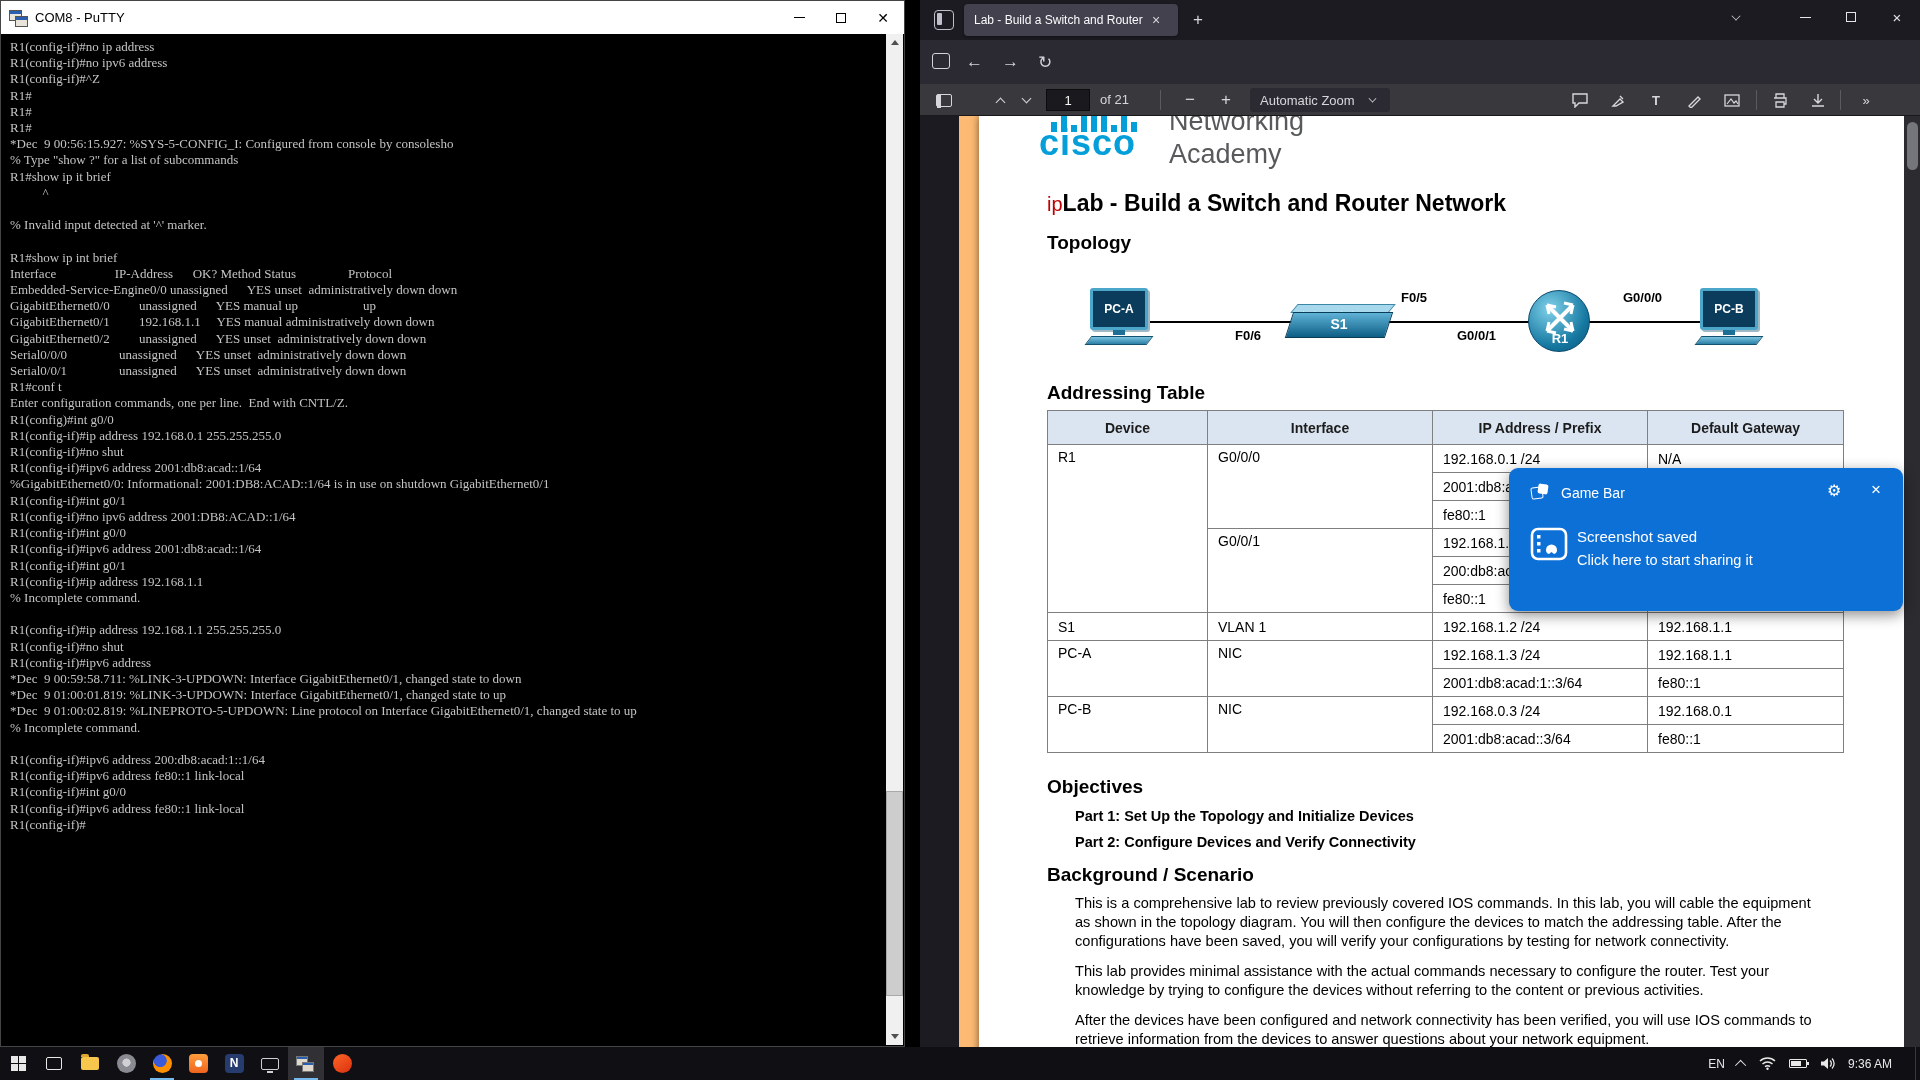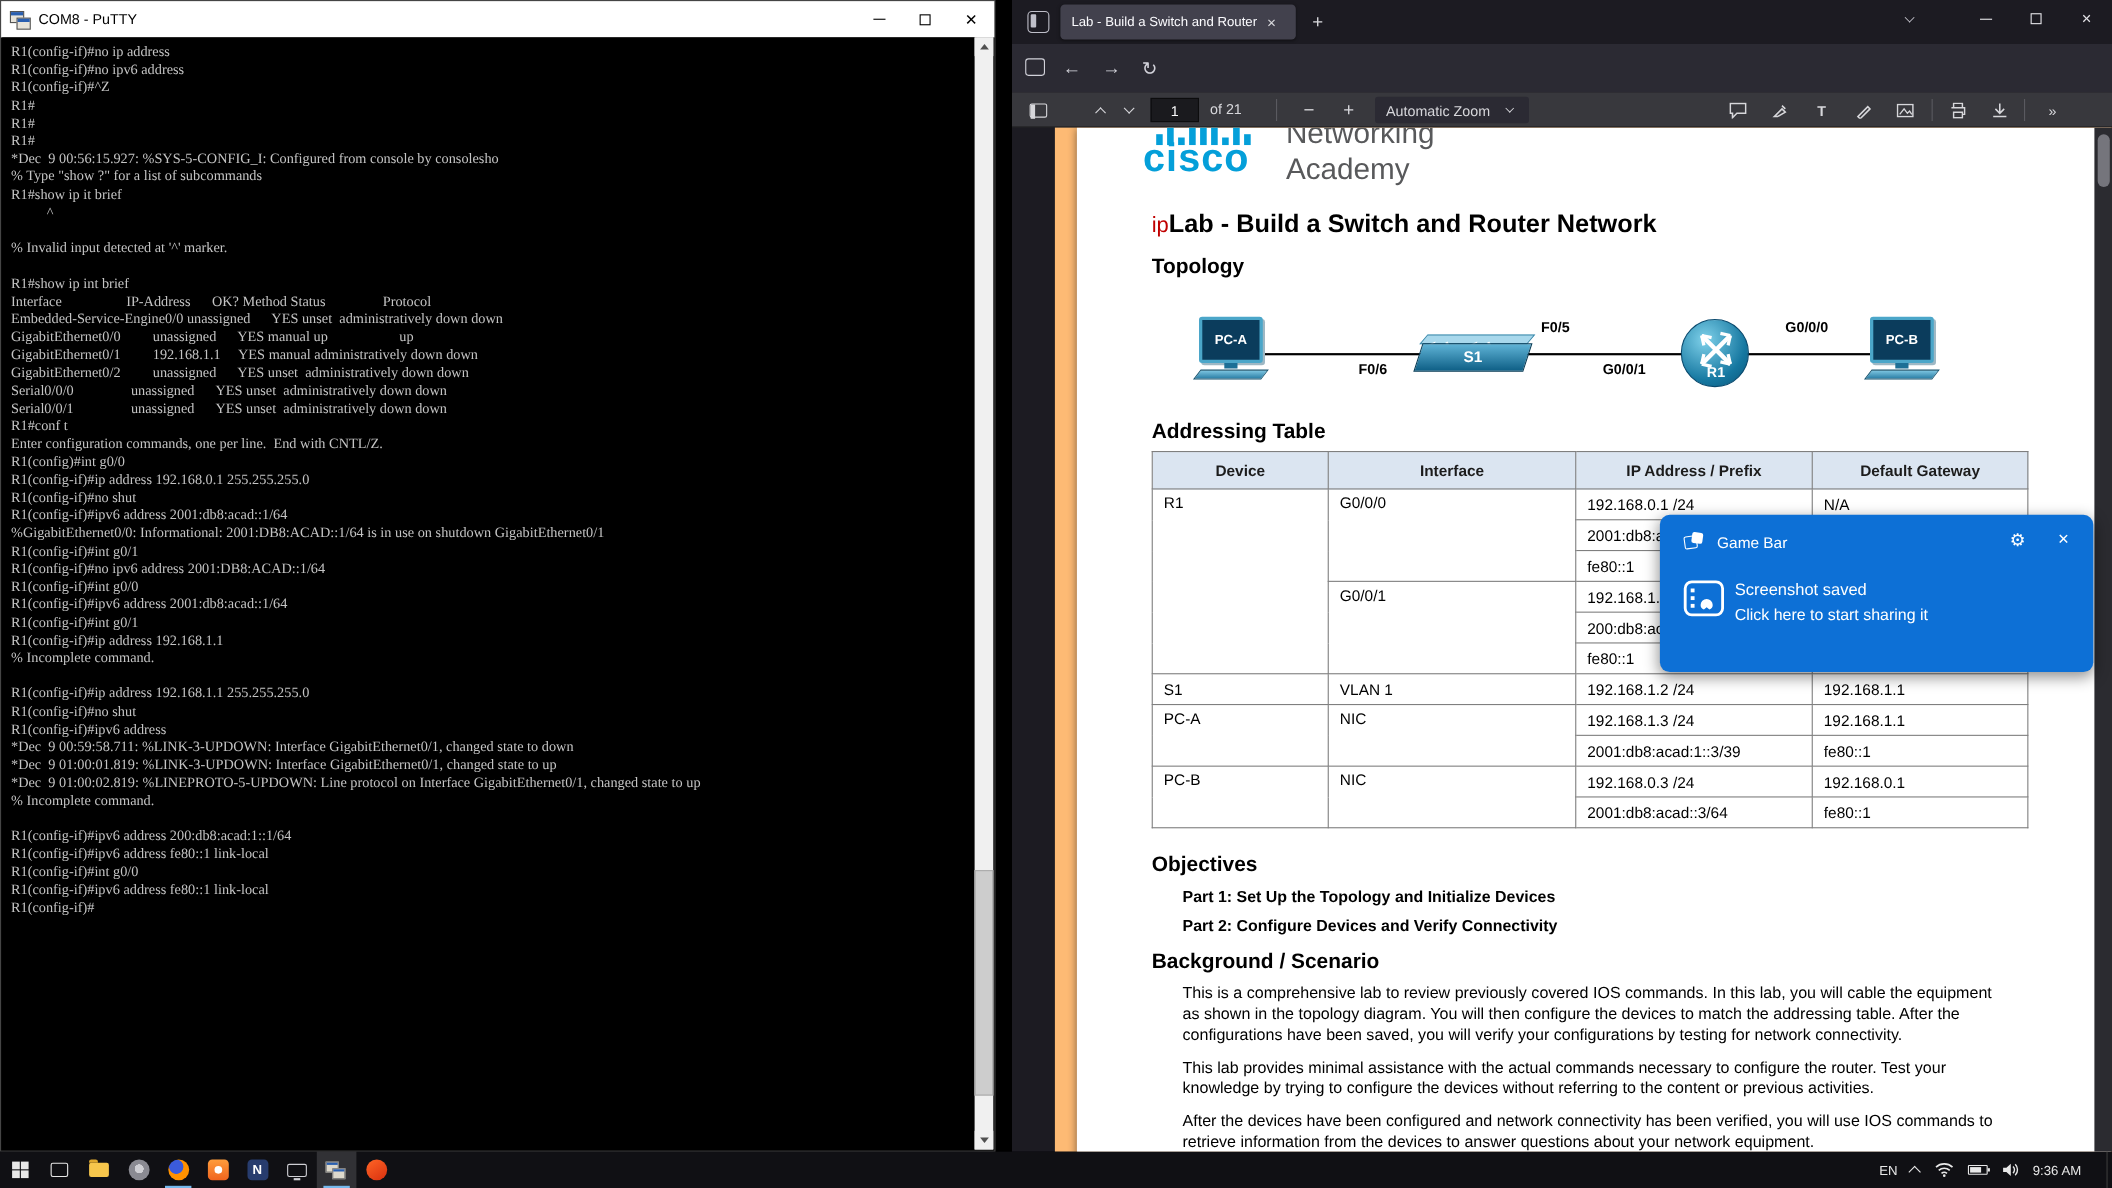--- a/index.html
+++ b/index.html
@@ -449,21 +449,21 @@
           <td>192.168.1.2 /24</td>
           <td>192.168.1.1</td>
         </tr>
         <tr>
           <td class="top" rowspan="2">PC-A</td>
           <td class="top" rowspan="2">NIC</td>
           <td>192.168.1.3 /24</td>
           <td>192.168.1.1</td>
         </tr>
         <tr>
-              <td>2001:db8:acad:1::3/39</td>
+              <td>2001:db8:acad:1::3/64</td>
               <td>fe80::1</td>
             </tr>
         <tr>
           <td class="top" rowspan="2">PC-B</td>
           <td class="top" rowspan="2">NIC</td>
           <td>192.168.0.3 /24</td>
           <td>192.168.0.1</td>
         </tr>
         <tr>
               <td>2001:db8:acad::3/64</td>

